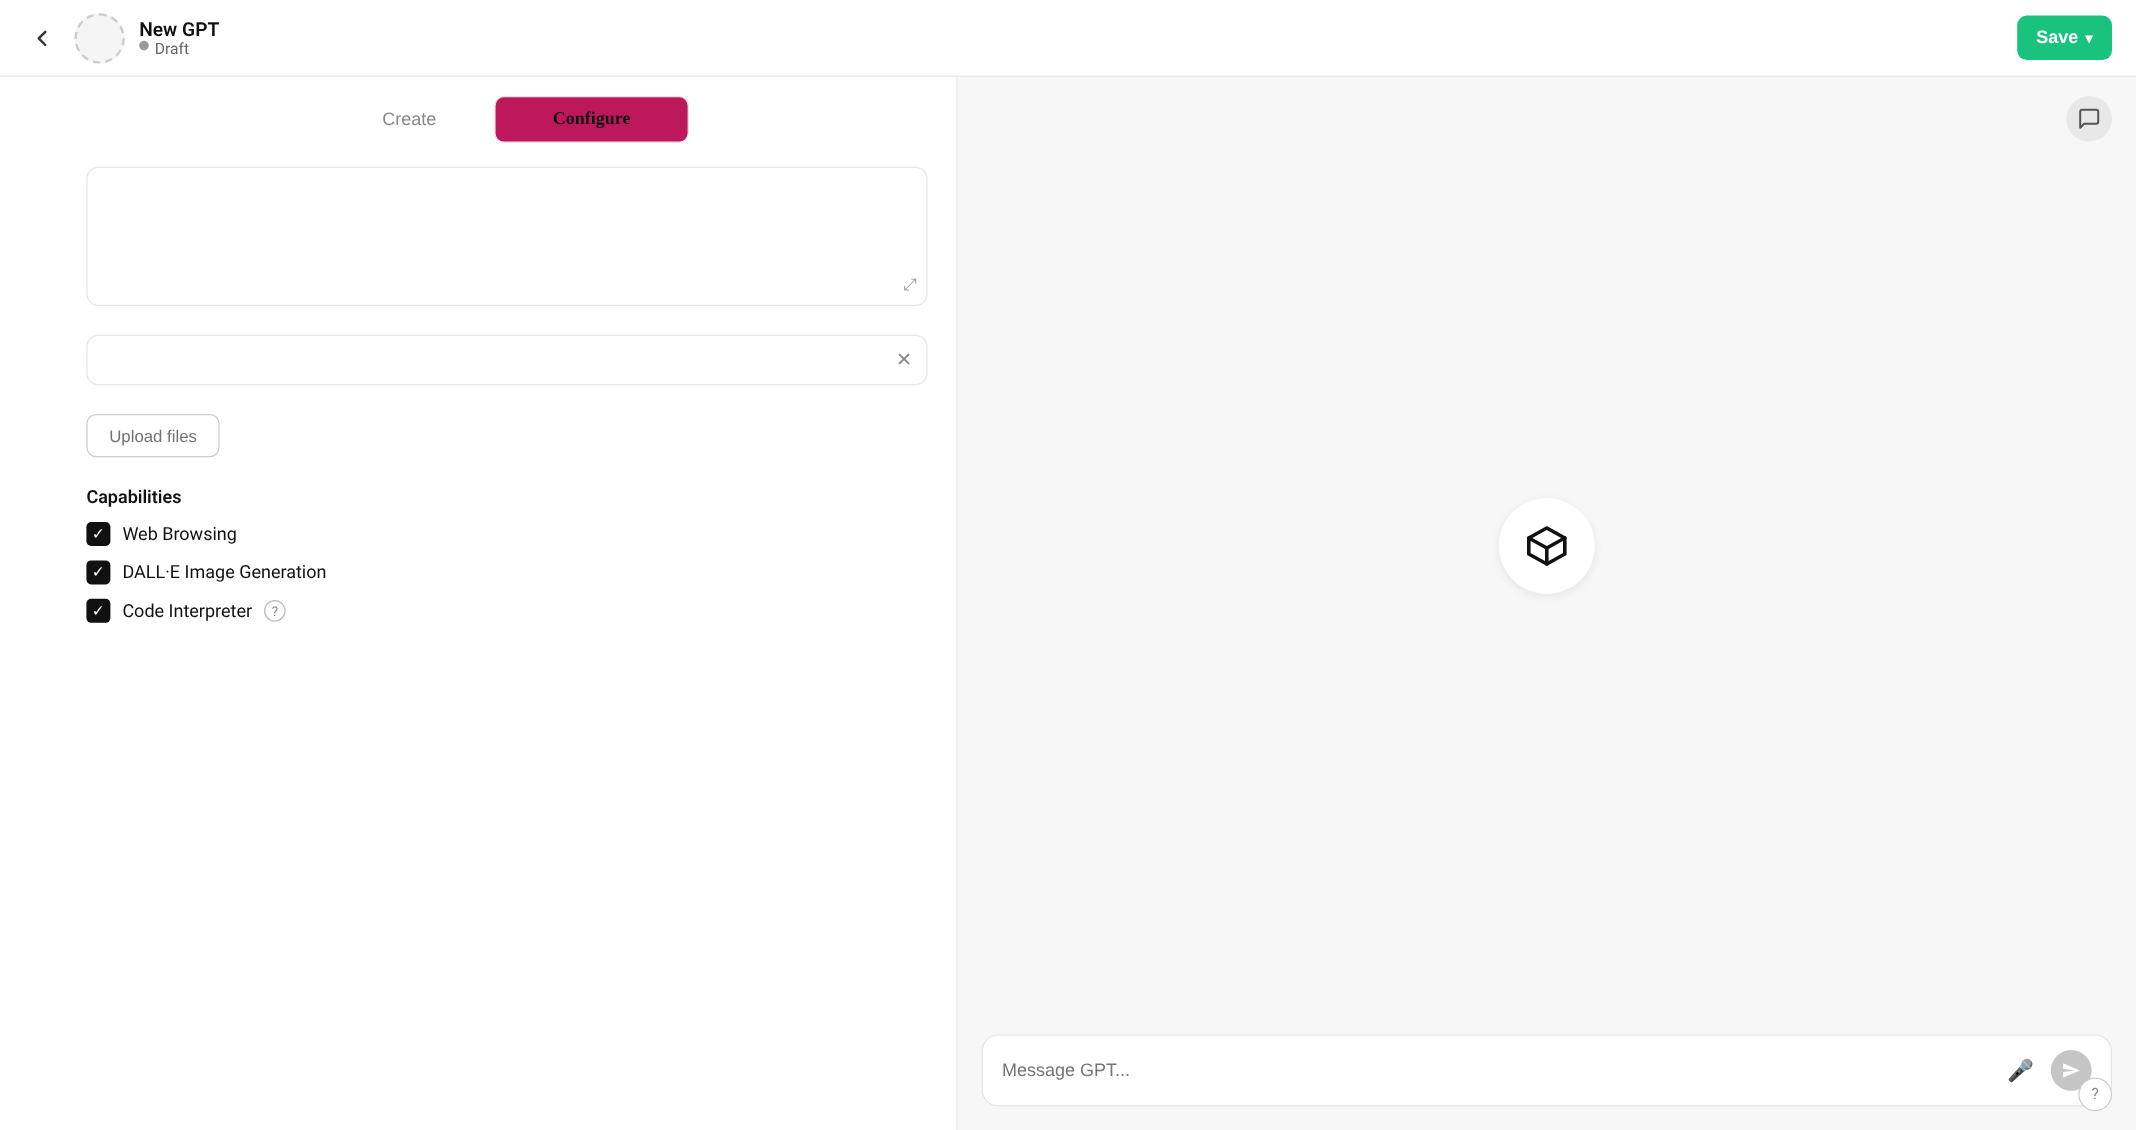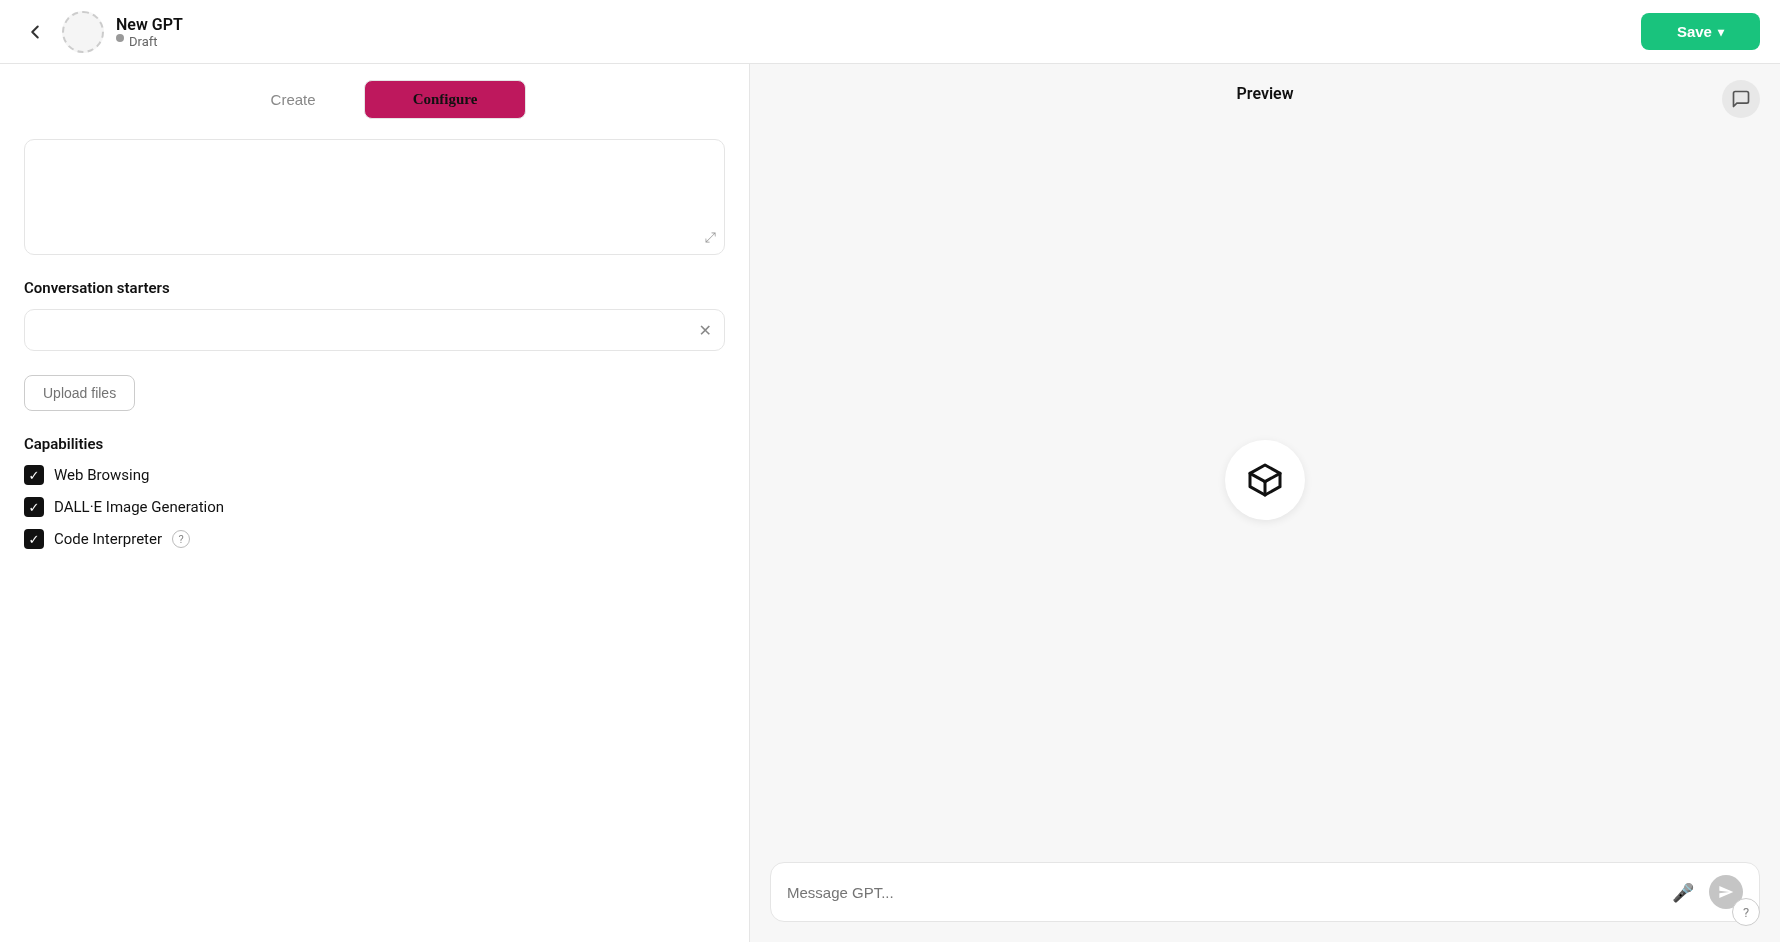--- a/index.html
+++ b/index.html
@@ -67,38 +67,39 @@
       width: 8px;
       height: 8px;
       border-radius: 50%;
       background: #999;
     }
     .save-btn {
       background: #19c37d;
       color: #fff;
       border: none;
       border-radius: 8px;
-      padding: 10px 36px;
+      padding: 10px 16px;
       font-size: 15px;
       font-weight: 600;
       cursor: pointer;
       display: flex;
       align-items: center;
       gap: 6px;
       justify-content: flex-end;
     }
     .save-btn-chevron {
       font-size: 12px;
     }
 
     
     .main {
       display: flex;
       flex: 1;
       overflow: hidden;
+      margin-left: 48px;
     }
 
     
     .left-panel {
       width: 750px;
       flex-shrink: 0;
       display: flex;
       flex-direction: column;
       border-right: 1px solid #e5e5e5;
       overflow: hidden;
@@ -441,21 +442,20 @@
       <button class="tab active">Configure</button>
     </div>
 
     <div class="configure-content">
 
       <div class="text-area-box">
         <textarea placeholder="" style=""></textarea>
         <span class="expand-icon">⤢</span>
       </div>
 
-      <div class="section-label">Conversation starters</div>
       <div class="starter-row">
         <input type="text" placeholder="" style="">
         <button class="starter-clear-btn">✕</button>
       </div>
 
       <div class="knowledge-section">
         <button class="upload-btn">Upload files</button>
       </div>
 
       <div class="capabilities-section">
@@ -495,21 +495,20 @@
   </div>
 
   <div class="right-panel">
 
     <div class="top-right-icon">
       <svg viewBox="0 0 24 24" fill="none" stroke="#555" stroke-width="2" stroke-linecap="round" stroke-linejoin="round">
         <path d="M21 15a2 2 0 0 1-2 2H7l-4 4V5a2 2 0 0 1 2-2h14a2 2 0 0 1 2 2z"></path>
       </svg>
     </div>
 
-    <div class="preview-header">Preview</div>
 
     <div class="preview-body">
       <div class="cube-icon-wrapper">
         <svg class="cube-svg" viewBox="0 0 24 24" fill="none" stroke="#111" stroke-width="1.8" stroke-linecap="round" stroke-linejoin="round">
           <polyline points="21 16 21 8 12 3 3 8 3 16 12 21 21 16"></polyline>
           <line x1="3" y1="8" x2="12" y2="13"></line>
           <line x1="12" y1="21" x2="12" y2="13"></line>
           <line x1="21" y1="8" x2="12" y2="13"></line>
         </svg>
       </div>

